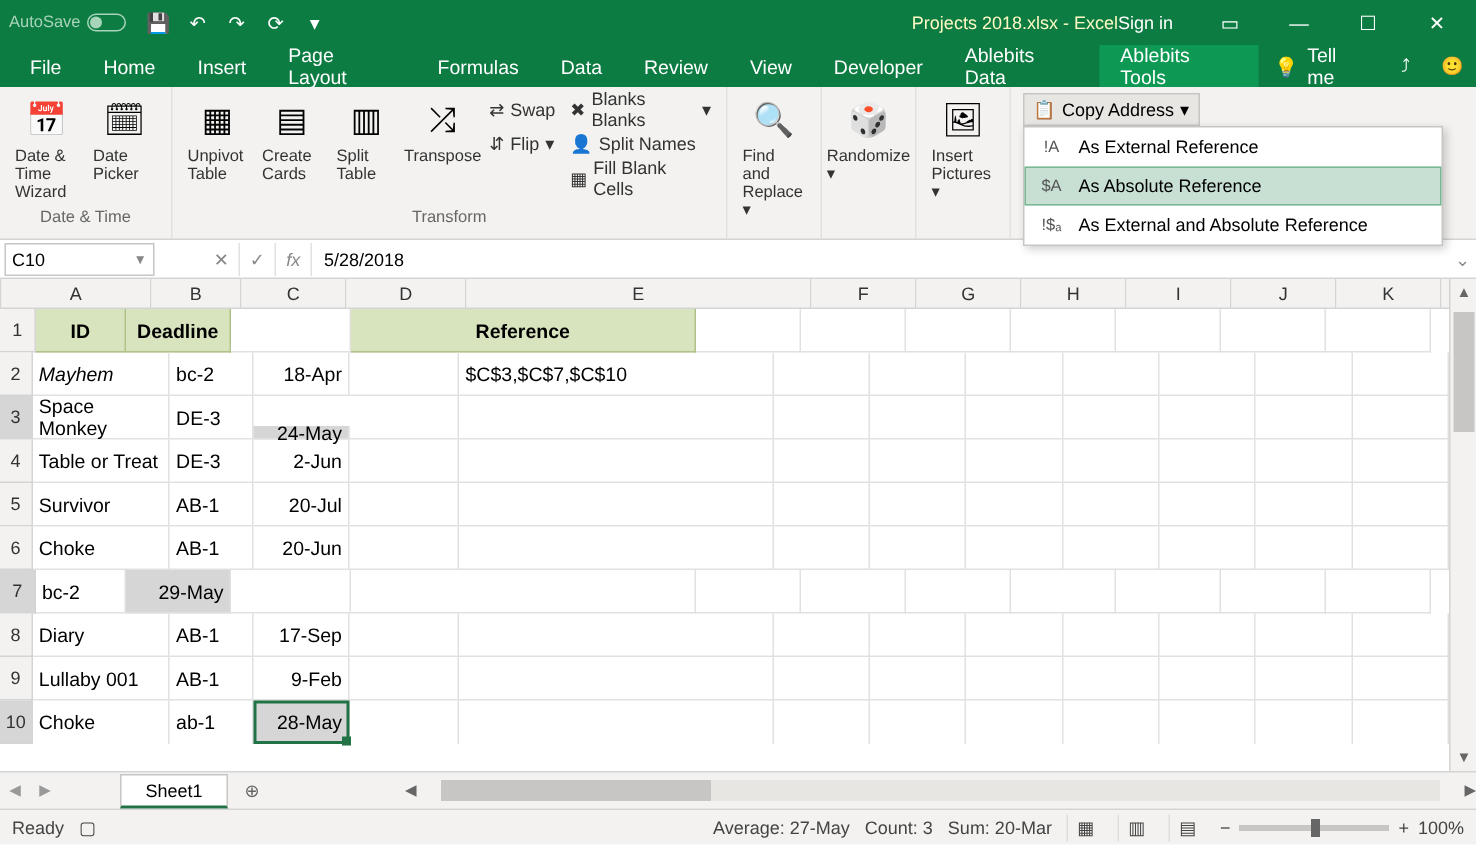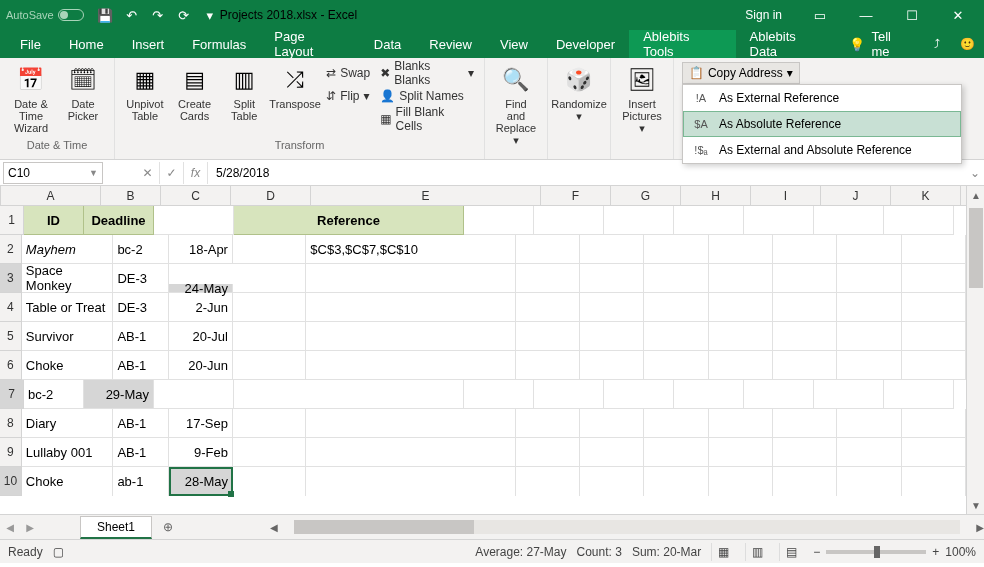--- a/index.html
+++ b/index.html
@@ -5,42 +5,42 @@
 * { box-sizing: border-box; margin: 0; padding: 0; font-family: "Segoe UI", sans-serif; }
 body { width: 984px; height: 567px; background: #fff; overflow: hidden; font-size: 12px; }
 
 
 .titlebar { height: 30px; background: #0d7c43; color: #fff; display: flex; align-items: center; padding: 0 6px; }
 .titlebar .autosave { display: flex; align-items: center; gap: 4px; color: #a8d4b9; font-size: 11px; }
 .titlebar .autosave .toggle { width: 26px; height: 12px; border: 1px solid #a8d4b9; border-radius: 6px; position: relative; }
 .titlebar .autosave .toggle::before { content: ""; width: 8px; height: 8px; border-radius: 4px; background: #a8d4b9; position: absolute; left: 1px; top: 1px; }
 .titlebar .qat { display: flex; align-items: center; gap: 6px; margin-left: 12px; }
 .titlebar .qat .qbtn { width: 20px; height: 20px; display: flex; align-items: center; justify-content: center; color: #fff; cursor: pointer; font-size: 13px; }
-.titlebar .doctitle { flex: 1; text-align: left; color: #000000; font-size: 12px; }
+.titlebar .doctitle { flex: 1; text-align: right; color: #fef9c3; font-size: 12px; }
 .titlebar .right { display: flex; align-items: center; gap: 6px; }
-.titlebar .right .signin { font-size: 12px; margin-right: 12px; margin-left: 32px; }
+.titlebar .right .signin { font-size: 12px; margin-right: 12px; }
 .titlebar .right .winbtn { width: 40px; height: 28px; display: flex; align-items: center; justify-content: center; color: #fff; font-size: 13px; cursor: pointer; }
 
 
 .tabs { height: 28px; background: #0d7c43; display: flex; align-items: stretch; padding-left: 6px; }
 .tabs .tab { padding: 0 14px; display: flex; align-items: center; color: #fff; font-size: 13px; cursor: pointer; }
 .tabs .tab.active { background: #0d9954; }
 .tabs .spacer { flex: 1; }
 .tabs .tell { display: flex; align-items: center; color: #fff; gap: 6px; padding: 0 10px; font-size: 13px; }
 .tabs .share { width: 32px; display: flex; align-items: center; justify-content: center; color: #fff; }
 .tabs .smiley { width: 32px; display: flex; align-items: center; justify-content: center; }
 
 
 .ribbon { height: 102px; background: #f3f2f1; border-bottom: 1px solid #d4d4d4; display: flex; align-items: stretch; position: relative; }
 .rgroup { border-right: 1px solid #e1e1e1; padding: 4px 8px; display: flex; flex-direction: column; }
 .rgroup .items { flex: 1; display: flex; align-items: flex-start; gap: 6px; }
 .rgroup .glabel { text-align: center; font-size: 11px; color: #666; height: 16px; }
 .rbtn-big { width: 46px; display: flex; flex-direction: column; align-items: center; gap: 2px; cursor: pointer; padding: 2px; }
 .rbtn-big .ic { width: 32px; height: 32px; display: flex; align-items: center; justify-content: center; font-size: 22px; }
-.rbtn-big .lbl { font-size: 11px; text-align: center; line-height: 12px; color: #333; }
+.rbtn-big .lbl { font-size: 11px; text-align: left; line-height: 12px; color: #333; }
 .rbtn-line { display: flex; align-items: center; gap: 4px; font-size: 12px; color: #333; height: 22px; cursor: pointer; padding: 0 2px; }
 .stacked { display: flex; flex-direction: column; gap: 1px; }
 
 
 .copy-addr-btn { display: flex; align-items: center; gap: 4px; background: #e8e6e3; border: 1px solid #c8c6c4; padding: 2px 6px; font-size: 12px; cursor: pointer; height: 22px; }
 .dropdown { position: absolute; top: 22px; left: 0; width: 280px; background: #fff; border: 1px solid #c8c6c4; box-shadow: 2px 2px 6px rgba(0,0,0,0.2); z-index: 100; }
 .dropdown .item { display: flex; align-items: center; height: 26px; padding: 0 8px; gap: 8px; font-size: 12px; cursor: pointer; }
 .dropdown .item.hover { background: #c8e0d4; border: 1px solid #7ab894; padding: 0 7px; }
 .dropdown .item .nic { width: 20px; font-size: 11px; text-align: center; color: #555; }
 
@@ -111,28 +111,28 @@
     <div class="winbtn">—</div>
     <div class="winbtn">☐</div>
     <div class="winbtn">✕</div>
   </div>
 </div>
 
 <div class="tabs">
   <div class="tab">File</div>
   <div class="tab">Home</div>
   <div class="tab">Insert</div>
+  <div class="tab">Page Layout</div>
   <div class="tab">Formulas</div>
-  <div class="tab">Page Layout</div>
   <div class="tab">Data</div>
   <div class="tab">Review</div>
   <div class="tab">View</div>
   <div class="tab">Developer</div>
+  <div class="tab">Ablebits Data</div>
   <div class="tab active">Ablebits Tools</div>
-  <div class="tab">Ablebits Data</div>
   <div class="spacer"></div>
   <div class="tell">
       <span>💡</span>
       <span>Tell me</span>
     </div>
   <div class="share">⤴</div>
   <div class="smiley">🙂</div>
 </div>
 
 <div class="ribbon">

